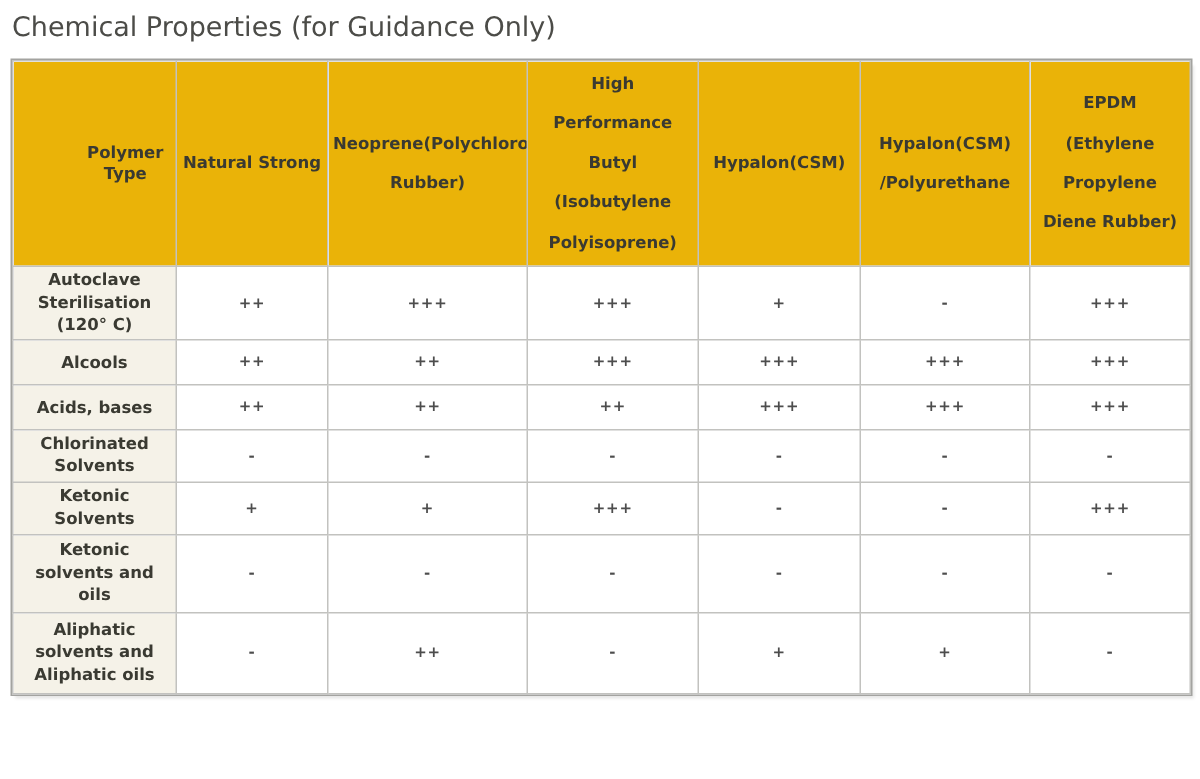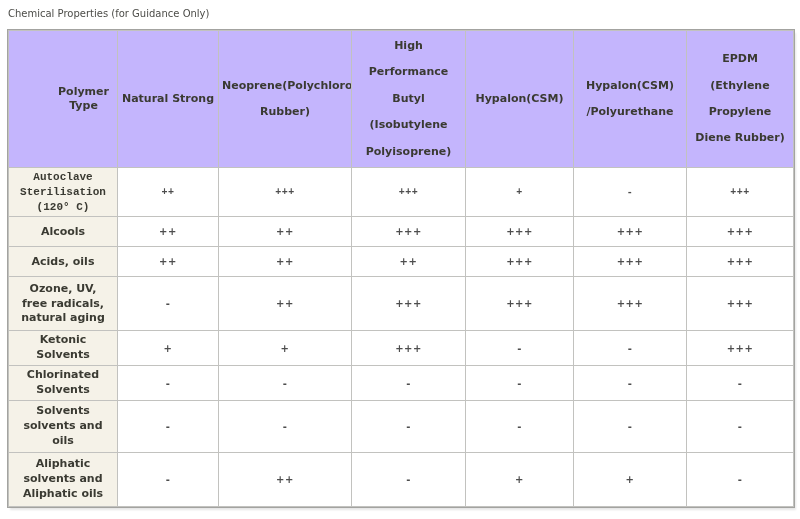--- a/index.html
+++ b/index.html
@@ -5,41 +5,41 @@
   html, body {
     margin: 0;
     padding: 0;
     background: #ffffff;
     width: 800px;
     height: 519px;
     font-family: "DejaVu Sans", "Liberation Sans", sans-serif;
     overflow: hidden;
   }
   .page-title {
-    font-size: 10px;
+    font-size: 18px;
     color: #4c4c48;
     padding: 8px 0 0 8px;
   }
   table.props {
     border-collapse: collapse;
     table-layout: fixed;
     width: 785px;
     margin: 11px 0 0 8px;
     box-shadow: 0 0 0 1px #a3a3a0, 2px 3px 2px rgba(0,0,0,0.10);
     background: #ffffff;
   }
   table.props th, table.props td {
     border: 1px solid #c2c2bf;
     text-align: center;
     vertical-align: middle;
     padding: 2px 3px;
     overflow: hidden;
   }
   thead th {
-    background: #c4b5fd;
+    background: #eab308;
     color: #3a3a32;
     font-weight: bold;
     font-size: 11px;
     white-space: pre-line;
     line-height: 2.4;
     height: 112px;
   }
   thead th.corner { line-height: 1.3; padding-left: 44px; }
   tbody th {
     background: #f5f2e8;
@@ -49,21 +49,21 @@
     white-space: pre-line;
     line-height: 1.35;
   }
   tbody td {
     background: #ffffff;
     color: #4d4d4d;
     font-weight: bold;
     font-size: 10px;
     letter-spacing: 0.5px;
   }
-  tr.h36 { height: 36px; font-family: Liberation Mono, monospace; }
+  tr.h36 { height: 36px; }
   tr.h30 { height: 30px; }
   tr.h52 { height: 52px; }
   tr.h54 { height: 54px; }
 </style>
 </head>
 <body>
 
 <div class="page-title">Chemical Properties (for Guidance Only)</div>
 
 <table class="props">
@@ -108,59 +108,48 @@
     <tr class="h30">
       <th>Alcools</th>
       <td>++</td>
       <td>++</td>
       <td>+++</td>
       <td>+++</td>
       <td>+++</td>
       <td>+++</td>
     </tr>
     <tr class="h30">
-      <th>Acids, oils</th>
+      <th>Acids, bases</th>
       <td>++</td>
       <td>++</td>
       <td>++</td>
       <td>+++</td>
       <td>+++</td>
-      <td>+++</td>
-    </tr>
-    <tr class="h54">
-      <th>Ozone, UV,
-free radicals,
-natural aging</th>
-      <td>-</td>
-      <td>++</td>
-      <td>+++</td>
-      <td>+++</td>
-      <td>+++</td>
-      <td>+++</td>
-    </tr>
-    <tr class="h30">
-      <th>Ketonic Solvents</th>
-      <td>+</td>
-      <td>+</td>
-      <td>+++</td>
-      <td>-</td>
-      <td>-</td>
       <td>+++</td>
     </tr>
     <tr class="h30">
       <th>Chlorinated Solvents</th>
       <td>-</td>
       <td>-</td>
       <td>-</td>
       <td>-</td>
       <td>-</td>
       <td>-</td>
     </tr>
+    <tr class="h30">
+      <th>Ketonic Solvents</th>
+      <td>+</td>
+      <td>+</td>
+      <td>+++</td>
+      <td>-</td>
+      <td>-</td>
+      <td>+++</td>
+    </tr>
     <tr class="h52">
-      <th>Solvents solvents and
+      <th>Ketonic solvents and
 oils</th>
       <td>-</td>
       <td>-</td>
       <td>-</td>
       <td>-</td>
       <td>-</td>
       <td>-</td>
     </tr>
     <tr class="h54">
       <th>Aliphatic solvents and

